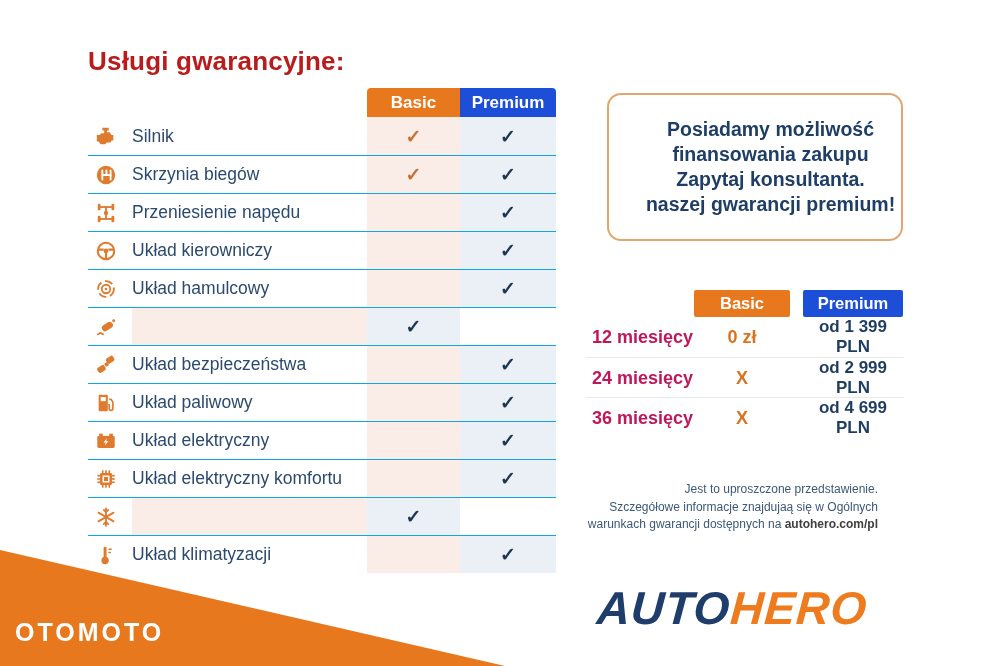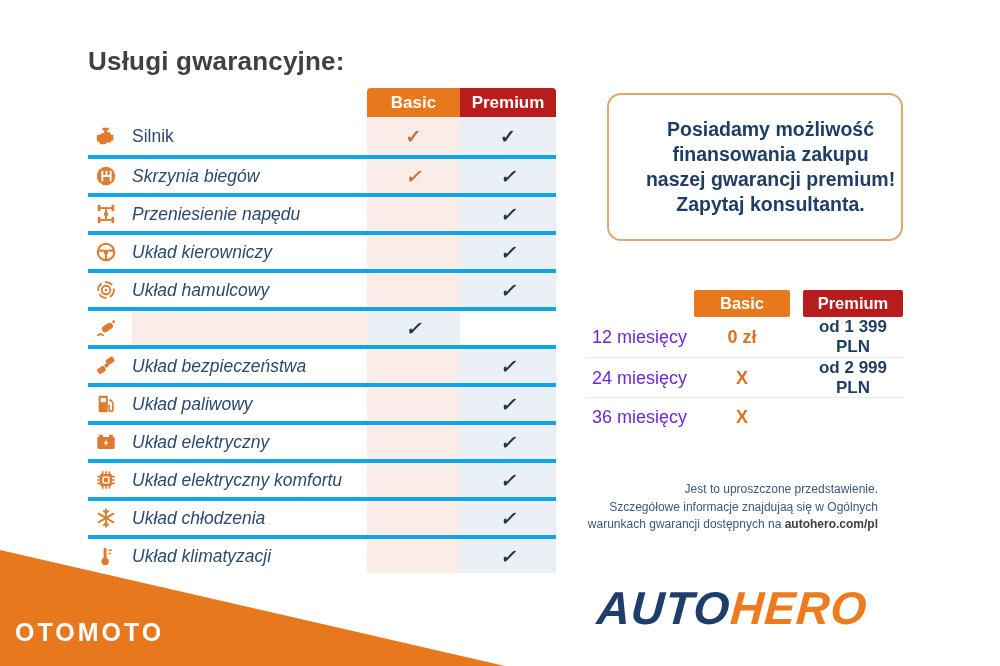--- a/index.html
+++ b/index.html
@@ -4,35 +4,35 @@
 <style>
   html,body { margin:0; padding:0; background:#ffffff; }
   .canvas {
     position:relative; width:1000px; height:666px; background:#ffffff;
     overflow:hidden; font-family:"Liberation Sans", sans-serif;
   }
 
   
   .title {
     position:absolute; left:88px; top:46px; margin:0;
-    font-size:26px; font-weight:bold; color:#404040; letter-spacing:0.2px;
+    font-size:26px; font-weight:bold; color:#b91c1c; letter-spacing:0.2px;
   }
   .svc { position:absolute; left:88px; top:88px; width:468px; }
   .svc-header { display:grid; grid-template-columns:279px 93px 96px; height:29px; }
   .chip {
     display:flex; align-items:center; justify-content:center;
     color:#fff; font-weight:bold; font-size:17px;
   }
   .chip-basic  { background:#E8781E; border-radius:4px 0 0 0; }
-  .chip-premium{ background:#b91c1c; border-radius:0 4px 0 0; }
+  .chip-premium{ background:#1d4ed8; border-radius:0 4px 0 0; }
   .svc-row {
     display:grid; grid-template-columns:44px 235px 93px 96px;
     align-items:center; height:38px; box-sizing:border-box;
   }
-  .svc-row + .svc-row { border-top:4px solid #0ea5e9;font-style:italic; }
+  .svc-row + .svc-row { border-top:1px solid #0ea5e9; }
   .svc-icon { display:flex; align-items:center; justify-content:flex-start; padding-left:7px; }
   .svc-label { font-size:17.5px; color:#2B4A6E; }
   .cell { align-self:stretch; display:flex; align-items:center; justify-content:center; }
   .cell.basic   { background:#FAEDE7; }
   .cell.premium { background:#EAF0F6; }
   .chk { font-size:19px; font-weight:bold; line-height:1; }
   .chk.basic-chk   { color:#C8703A; }
   .chk.premium-chk { color:#1C3552; }
 
   
@@ -45,21 +45,21 @@
     padding-left:31px;
   }
 
   
   .pricing { position:absolute; left:586px; top:290px; width:318px; }
   .price-header, .price-row { display:grid; grid-template-columns:108px 96px 13px 100px; }
   .price-header { height:27px; }
   .chip-sm { font-size:16.5px; border-radius:2px; }
   .price-row { height:40px; align-items:center; box-sizing:border-box; }
   .price-row + .price-row { border-top:1px solid #E9E9E9; }
-  .p-period { font-size:18px; font-weight:normal; color:#6d28d9; padding-left:6px; }
+  .p-period { font-size:18px; font-weight:bold; color:#be185d; padding-left:6px; }
   .p-basic  { font-size:18px; font-weight:bold; color:#D9731F; text-align:center; }
   .p-premium{ font-size:17px; font-weight:bold; color:#1F3D5F; text-align:center; }
 
   
   .disclaimer {
     position:absolute; right:122px; top:481px; text-align:right;
     font-size:12px; line-height:17.5px; color:#3C5878;
   }
   .disclaimer b { color:#404040; }
 
@@ -305,21 +305,20 @@
                 <line x1="12" y1="2.5" x2="12" y2="21.5"></line>
                 <line x1="3.8" y1="7.2" x2="20.2" y2="16.8"></line>
                 <line x1="3.8" y1="16.8" x2="20.2" y2="7.2"></line>
                 <line x1="9.6" y1="4.3" x2="12" y2="6.7"></line>
                 <line x1="14.4" y1="4.3" x2="12" y2="6.7"></line>
                 <line x1="9.6" y1="19.7" x2="12" y2="17.3"></line>
                 <line x1="14.4" y1="19.7" x2="12" y2="17.3"></line>
               </g>
             </svg>
           </span>
-    <span class="svc-label">Układ chłodzenia</span>
     <span class="cell basic">
             <span class="chk basic-chk" style="visibility: hidden;">✓</span>
           </span>
     <span class="cell premium">
             <span class="chk premium-chk">✓</span>
           </span>
   </div>
 
   <div class="svc-row">
     <span class="svc-icon">
@@ -339,22 +338,22 @@
     <span class="cell premium">
             <span class="chk premium-chk">✓</span>
           </span>
   </div>
 </div>
   </div>
 
   <div class="promo">
     <div>Posiadamy możliwość</div>
     <div>finansowania zakupu</div>
+    <div>Zapytaj konsultanta.</div>
     <div>naszej gwarancji premium!</div>
-    <div>Zapytaj konsultanta.</div>
   </div>
 
   <div class="pricing">
     <div class="price-header">
       <span></span>
       <span class="chip chip-basic chip-sm">Basic</span>
       <span></span>
       <span class="chip chip-premium chip-sm">Premium</span>
     </div>
     <div id="price-rows">
@@ -369,20 +368,21 @@
     <span class="p-period">24 miesięcy</span>
     <span class="p-basic">X</span>
     <span></span>
     <span class="p-premium">od 2 999 PLN</span>
   </div>
 
   <div class="price-row">
     <span class="p-period">36 miesięcy</span>
     <span class="p-basic">X</span>
     <span></span>
+    <span class="p-premium">od 4 699 PLN</span>
   </div>
 </div>
   </div>
 
   <div class="disclaimer">
     <div>Jest to uproszczone przedstawienie.</div>
     <div>Szczegółowe informacje znajdujaą się w Ogólnych</div>
     <div><span>warunkach gwarancji dostępnych na</span> <b>autohero.com/pl</b></div>
   </div>
 

